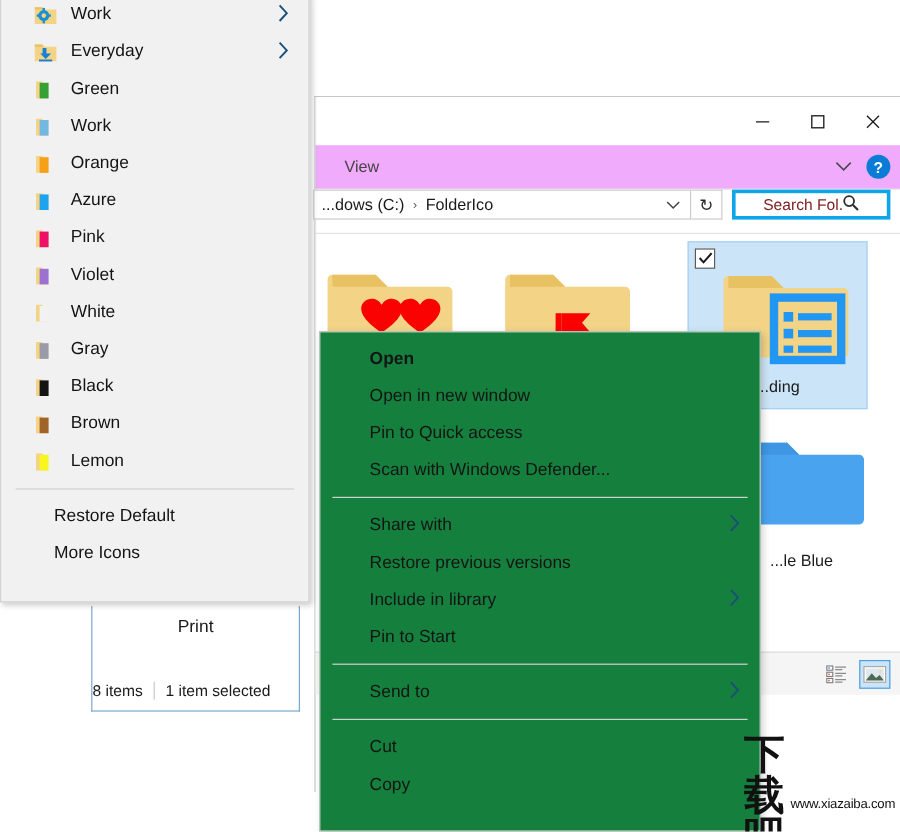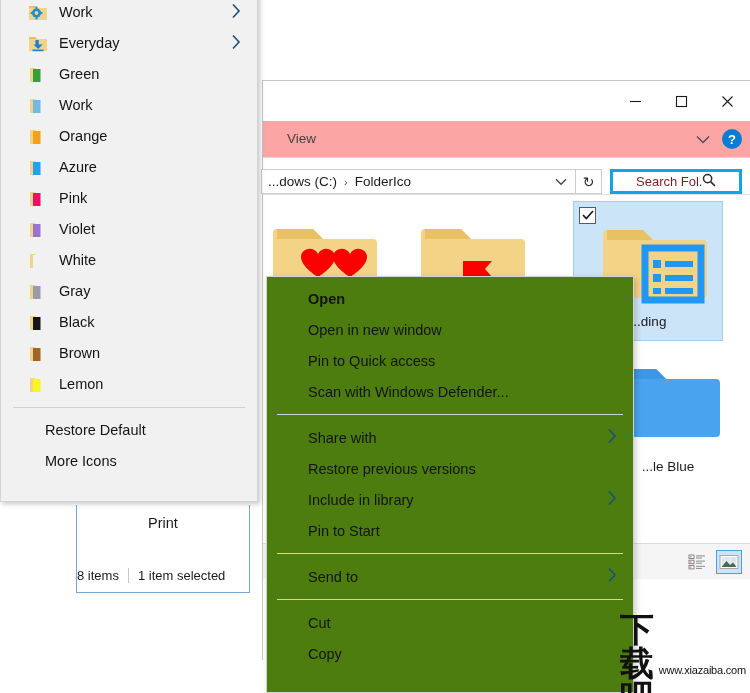--- a/index.html
+++ b/index.html
@@ -25,40 +25,40 @@
   }
   .wbtns { position: absolute; right: 0; top: 0; height: 40px; display: flex; }
   .wbtn {
     width: 46px; height: 40px; display: flex; align-items: center; justify-content: center;
     color: #1a1a1a;
   }
   .wbtn svg { display:block; }
 
   
   #ribbon {
-    position: relative; height: 37px; background: #fca5a5;
+    position: relative; height: 37px; background: #f0abfc;
     border-bottom: 1px solid #dcdcdc;
     display: flex; align-items: center;
   }
   #ribbon .tab {
     font-size: 13.5px; color: #444; padding: 0 10px; margin-left: 14px;
     line-height: 36px;
   }
   .ribbon-right { position: absolute; right: 8px; top: 0; height: 36px; display: flex; align-items: center; gap: 12px;}
   .chev-down { color: #4a4a4a; }
   .help-circle {
     width: 20px; height: 20px; border-radius: 50%; background: #0a7cd6;
     color: #fff; font-size: 13px; font-weight: bold;
     display: flex; align-items: center; justify-content: center;
   }
 
   
   #addressrow {
     position: relative; height: 36px; background: #ffffff;
-    display: flex; align-items: flex-end; padding: 0 8px 0 0;
+    display: flex; align-items: flex-start; padding: 0 8px 0 0;
   }
   #addressbar {
     flex: 1; height: 25px; margin-left: -2px; margin-right: 0;
     border: 1px solid #cccccc; background: #ffffff;
     display: flex; align-items: center; font-size: 13.5px; color: #1a1a1a;
     position: relative; padding-left: 6px;
   }
   #addressbar .crumb { white-space: nowrap; }
   #addressbar .sep { color: #5a5a5a; margin: 0 7px; font-size: 11px; }
   #addressbar .adr-chev { position: absolute; right: 8px; color: #444; font-size: 12px; }
@@ -137,21 +137,21 @@
     position: absolute; bottom: 0; left: 0; right: 0; height: 34px;
     display: flex; align-items: center; font-size: 13px; color: #1a1a1a;
     padding-left: 0px; white-space: nowrap;
   }
   #behindwin .status2 .d { width: 1px; height: 15px; background: #c8c8c8; margin: 0 9px; }
 
   
   #ctxmenu {
     position: absolute; left: 266px; top: 276px;
     width: 368px; height: 417px;
-    background: #4d7c0f;
+    background: #15803d;
     border: 1px solid #d3d3d3;
     box-shadow: 2px 2px 6px rgba(0,0,0,0.2);
     padding-top: 6px;
   }
   .cm-item {
     height: 31px; display: flex; align-items: center;
     position: relative; padding-left: 41px; font-size: 14.5px; color: #141414;
   }
   .cm-item.bold { font-weight: bold; }
   .cm-item.hl { background: #d6d6d6; }

